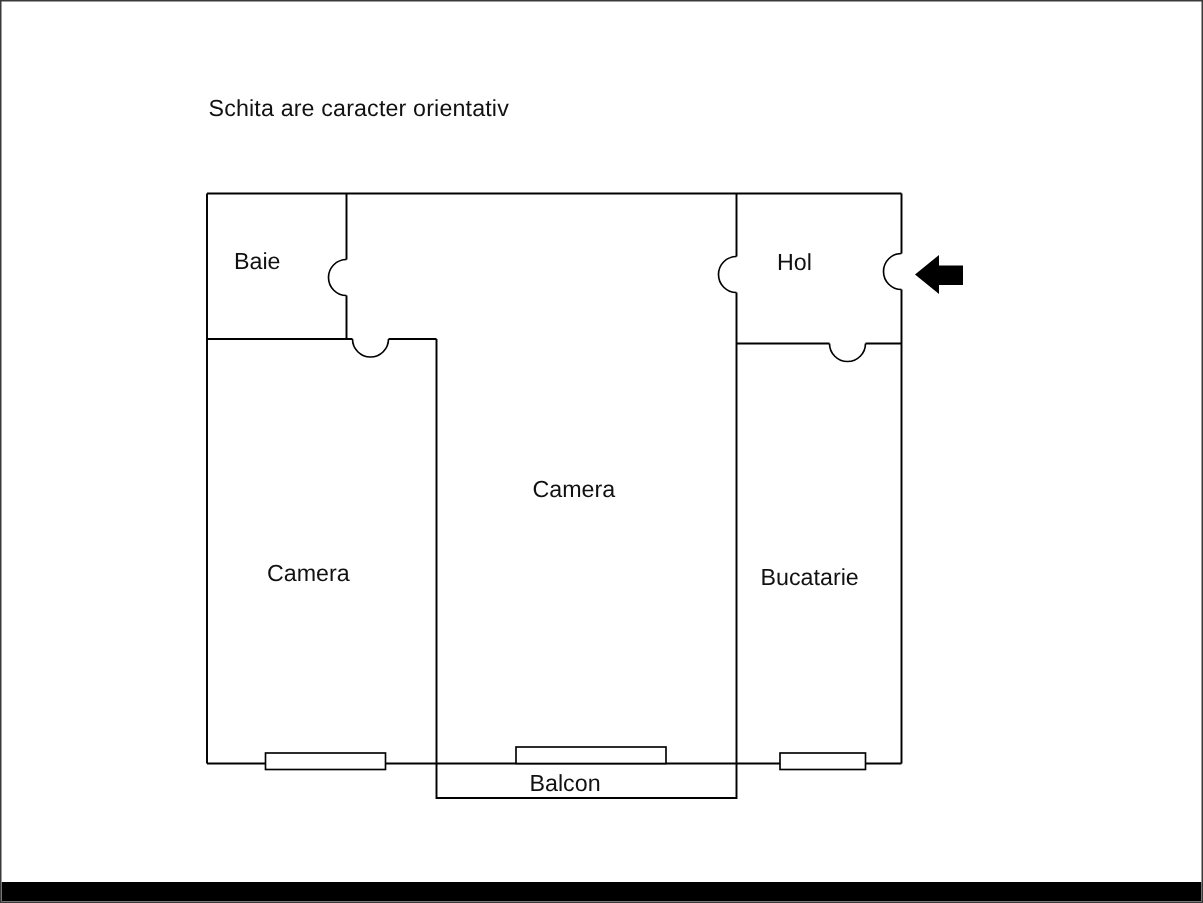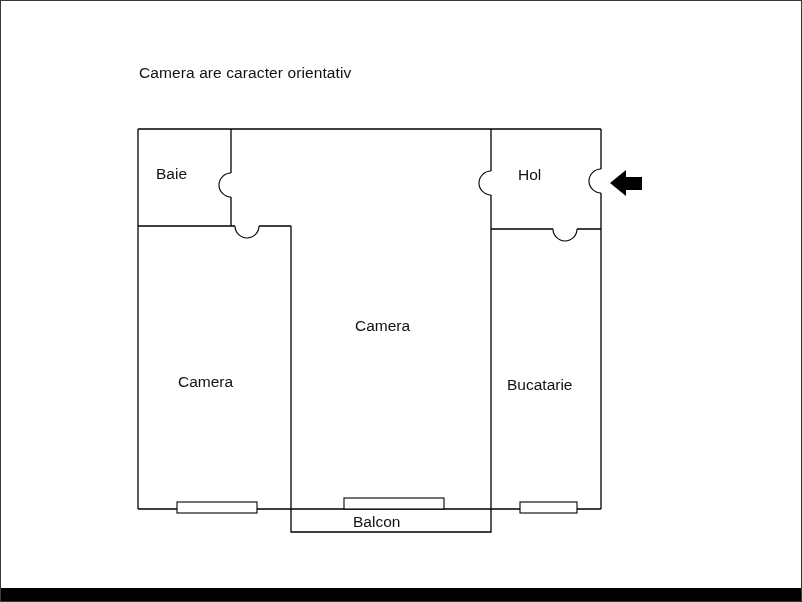--- a/index.html
+++ b/index.html
@@ -60,21 +60,21 @@
   .arrow {
     fill: #000000;
     stroke: none;
   }
 </style>
 </head>
 <body>
 
 <div class="page">
 
-  <div class="title">Camera are caracter orientativ</div>
+  <div class="title">Schita are caracter orientativ</div>
 
   <svg class="plan-svg" width="800" height="600" viewBox="0 0 800 600">
 
     <g>
       <path class="wall" d="M137,128 H600"></path>
       <path class="wall" d="M137,128 V508"></path>
       <path class="wall" d="M600,128 V168 M600,192 V508"></path>
       <path class="wall" d="M137,508 H600"></path>
     </g>
 

